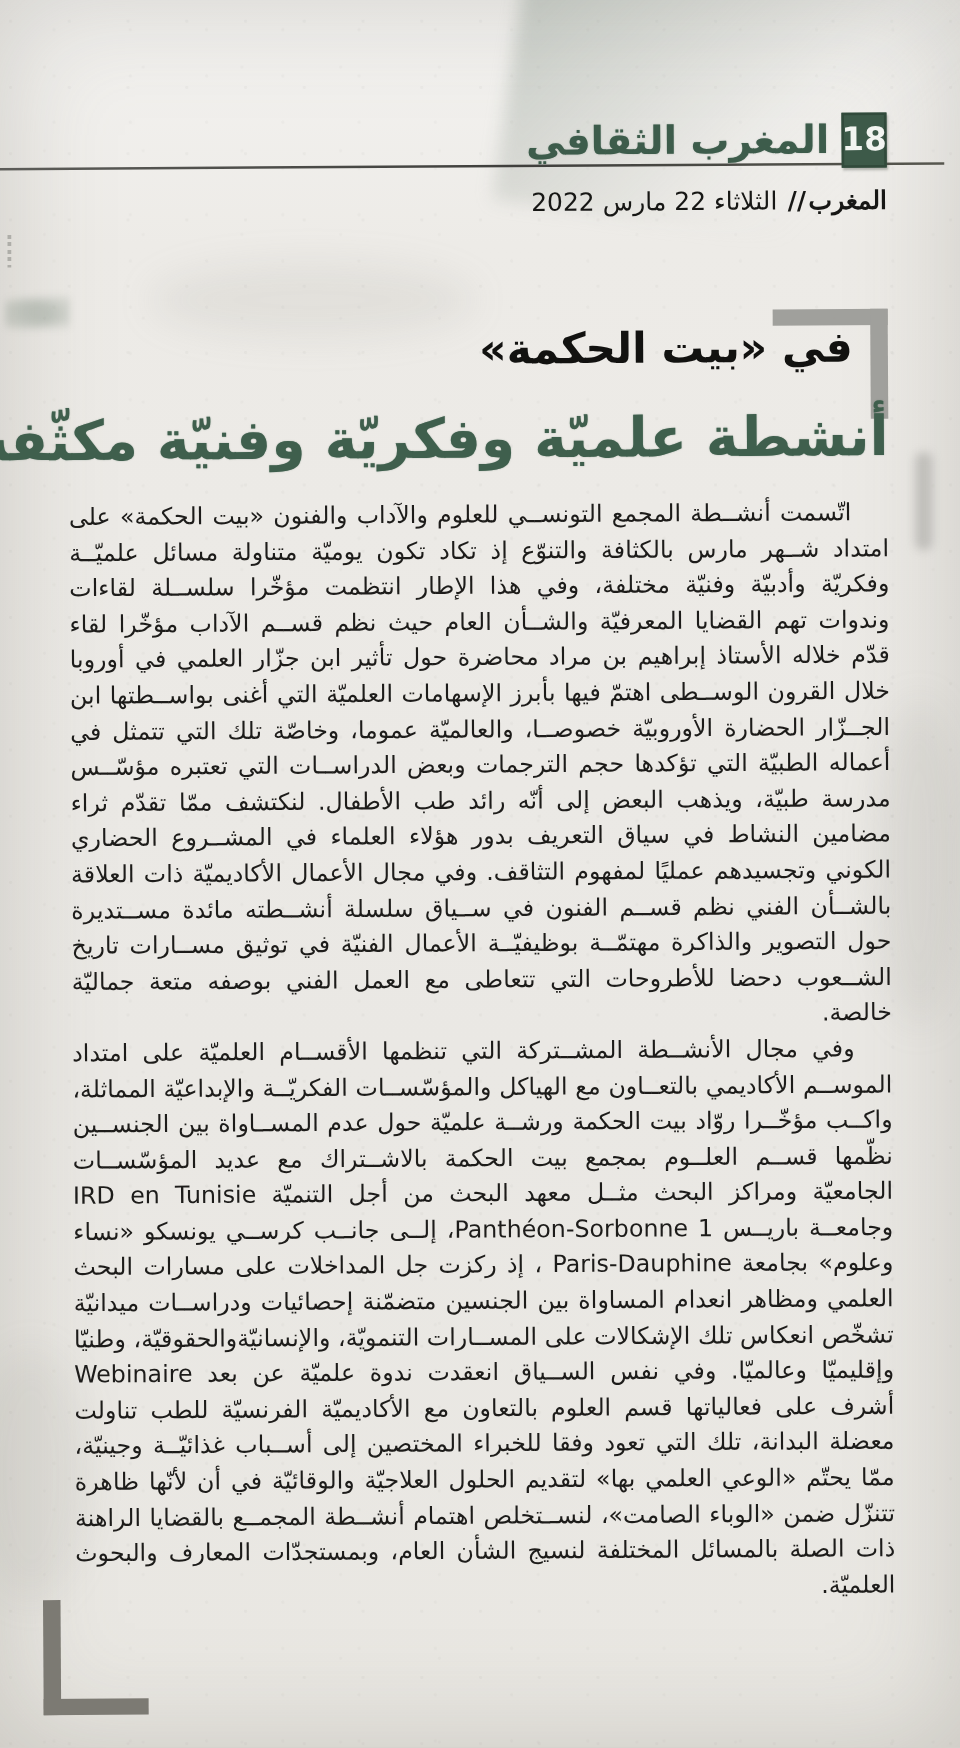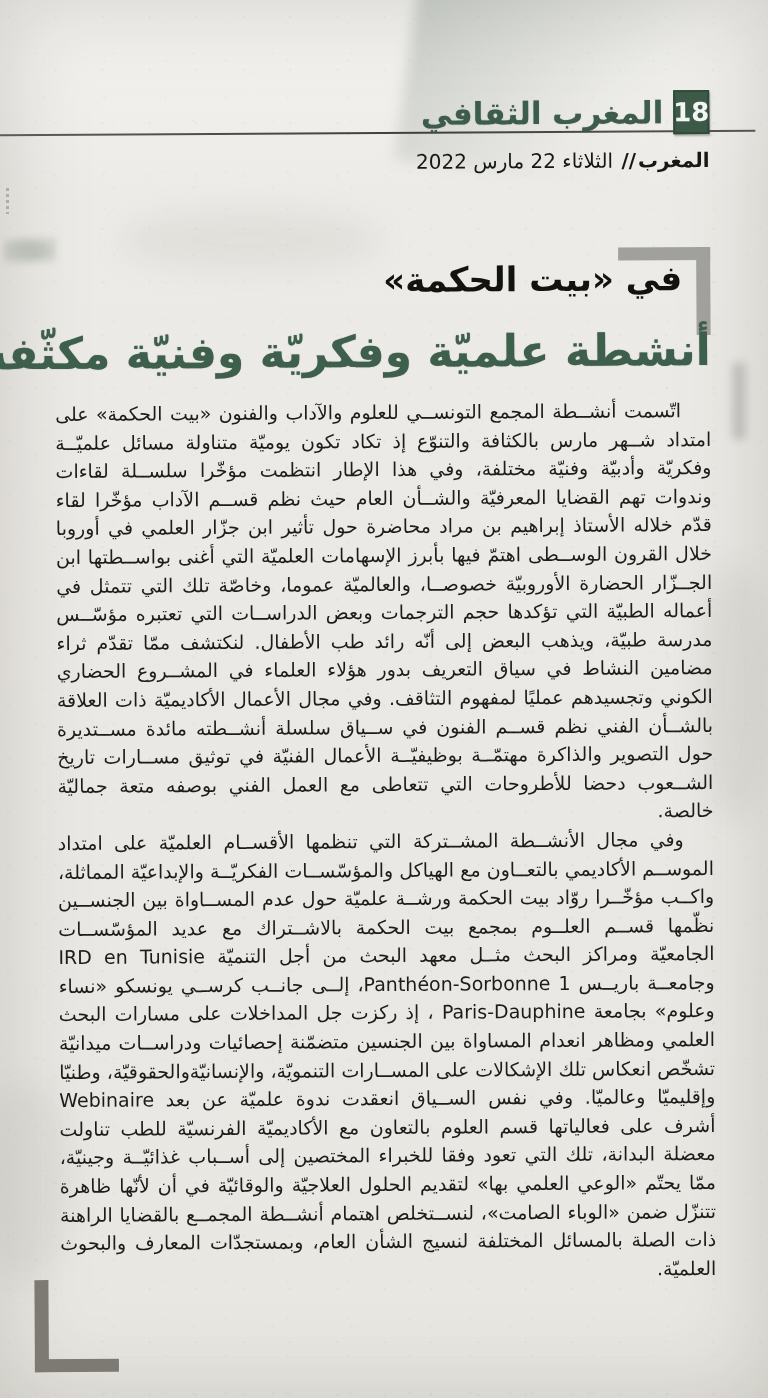--- a/index.html
+++ b/index.html
@@ -70,21 +70,21 @@
   }
   .section-title{
     font-size:31px;font-weight:bold;color:#3d5c4b;
     letter-spacing:0;line-height:44px;
     text-shadow:0 0 1px rgba(61,92,75,0.5);
   }
   .dateline{
     position:absolute;top:150px;right:56px;direction:rtl;
     font-size:20px;color:#171715;
   }
-  .dateline .paper-name{font-weight:bold;}
+  .dateline .paper-name{font-weight:bold;font-family:Liberation Serif, serif;}
   .dateline .sep{font-weight:bold;margin:0 2px;}
 
   
   .bracket-tr{
     position:absolute;top:249px;right:56px;width:92px;height:88px;
     border-top:13px solid #9a9a96;border-right:14px solid #9a9a96;
     box-sizing:border-box;opacity:.92;
   }
   .kicker{
     position:absolute;top:258px;right:84px;margin:0;direction:rtl;

